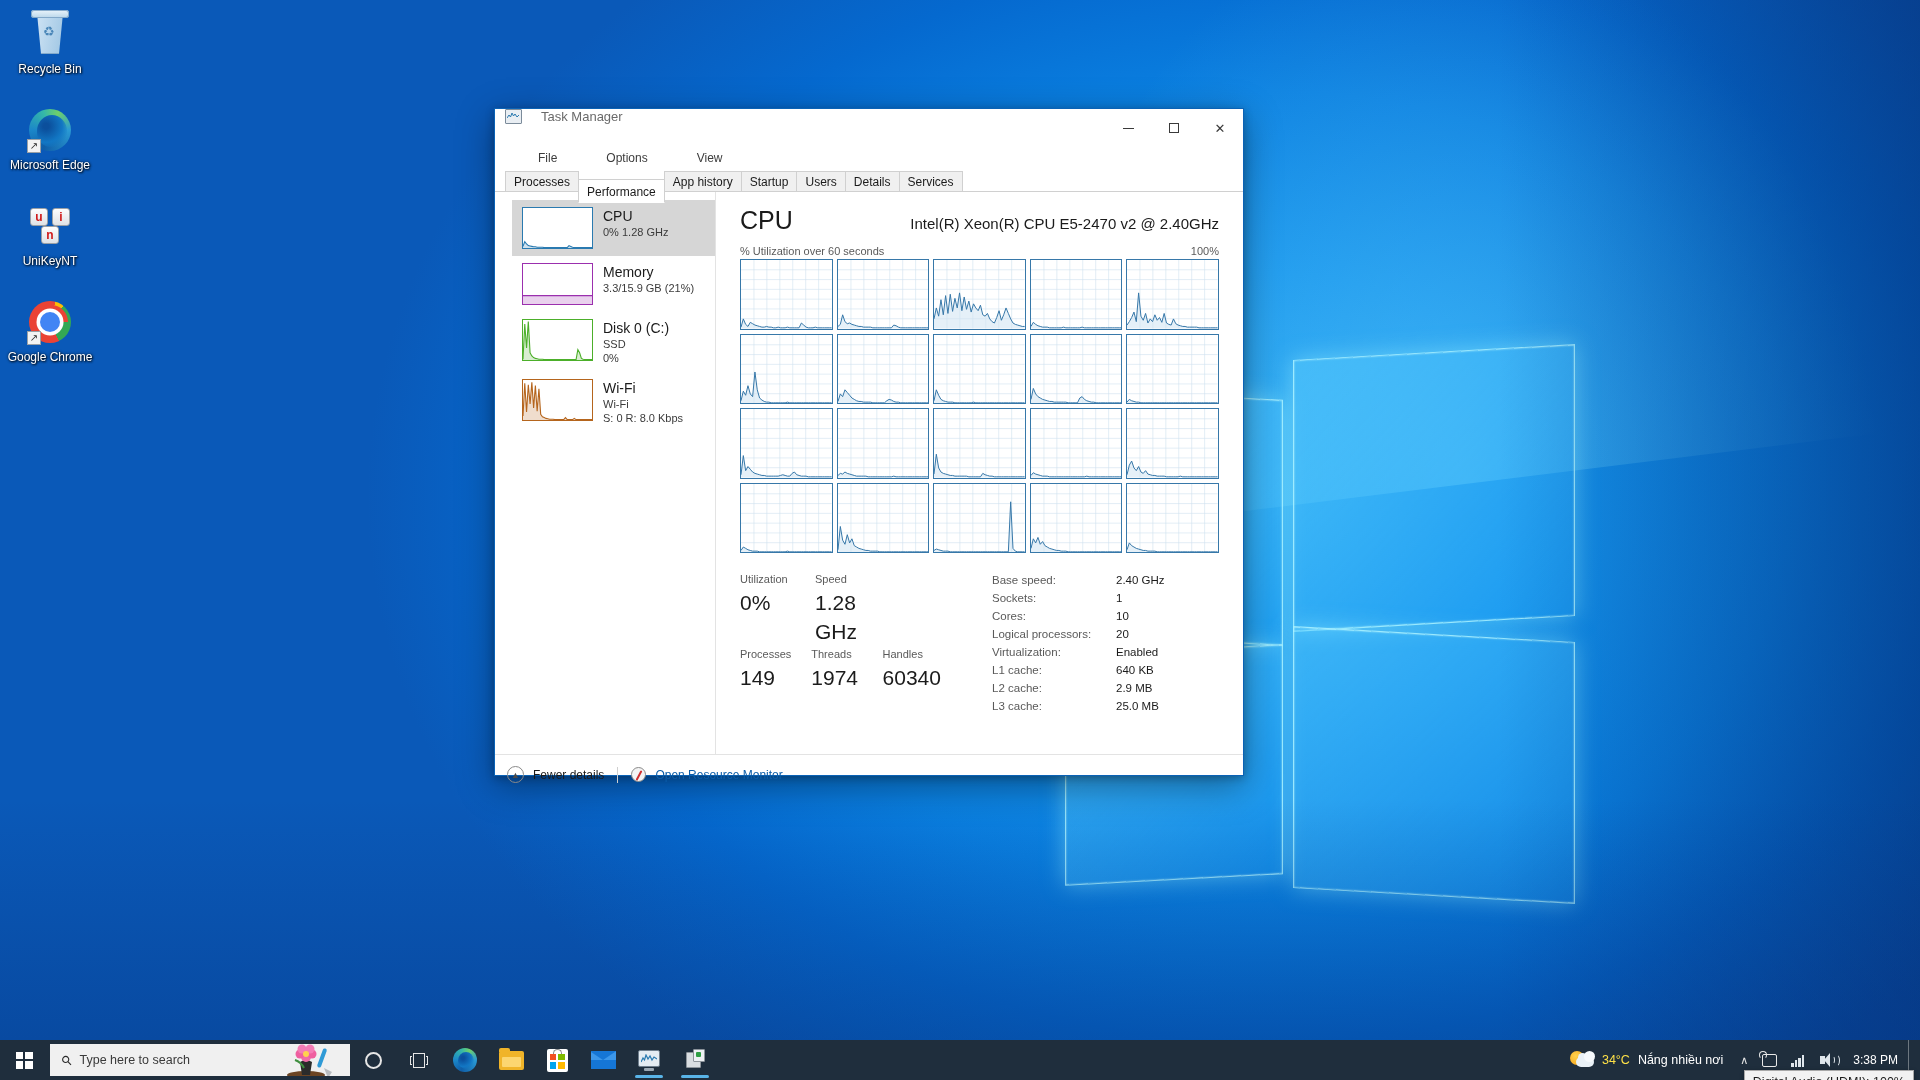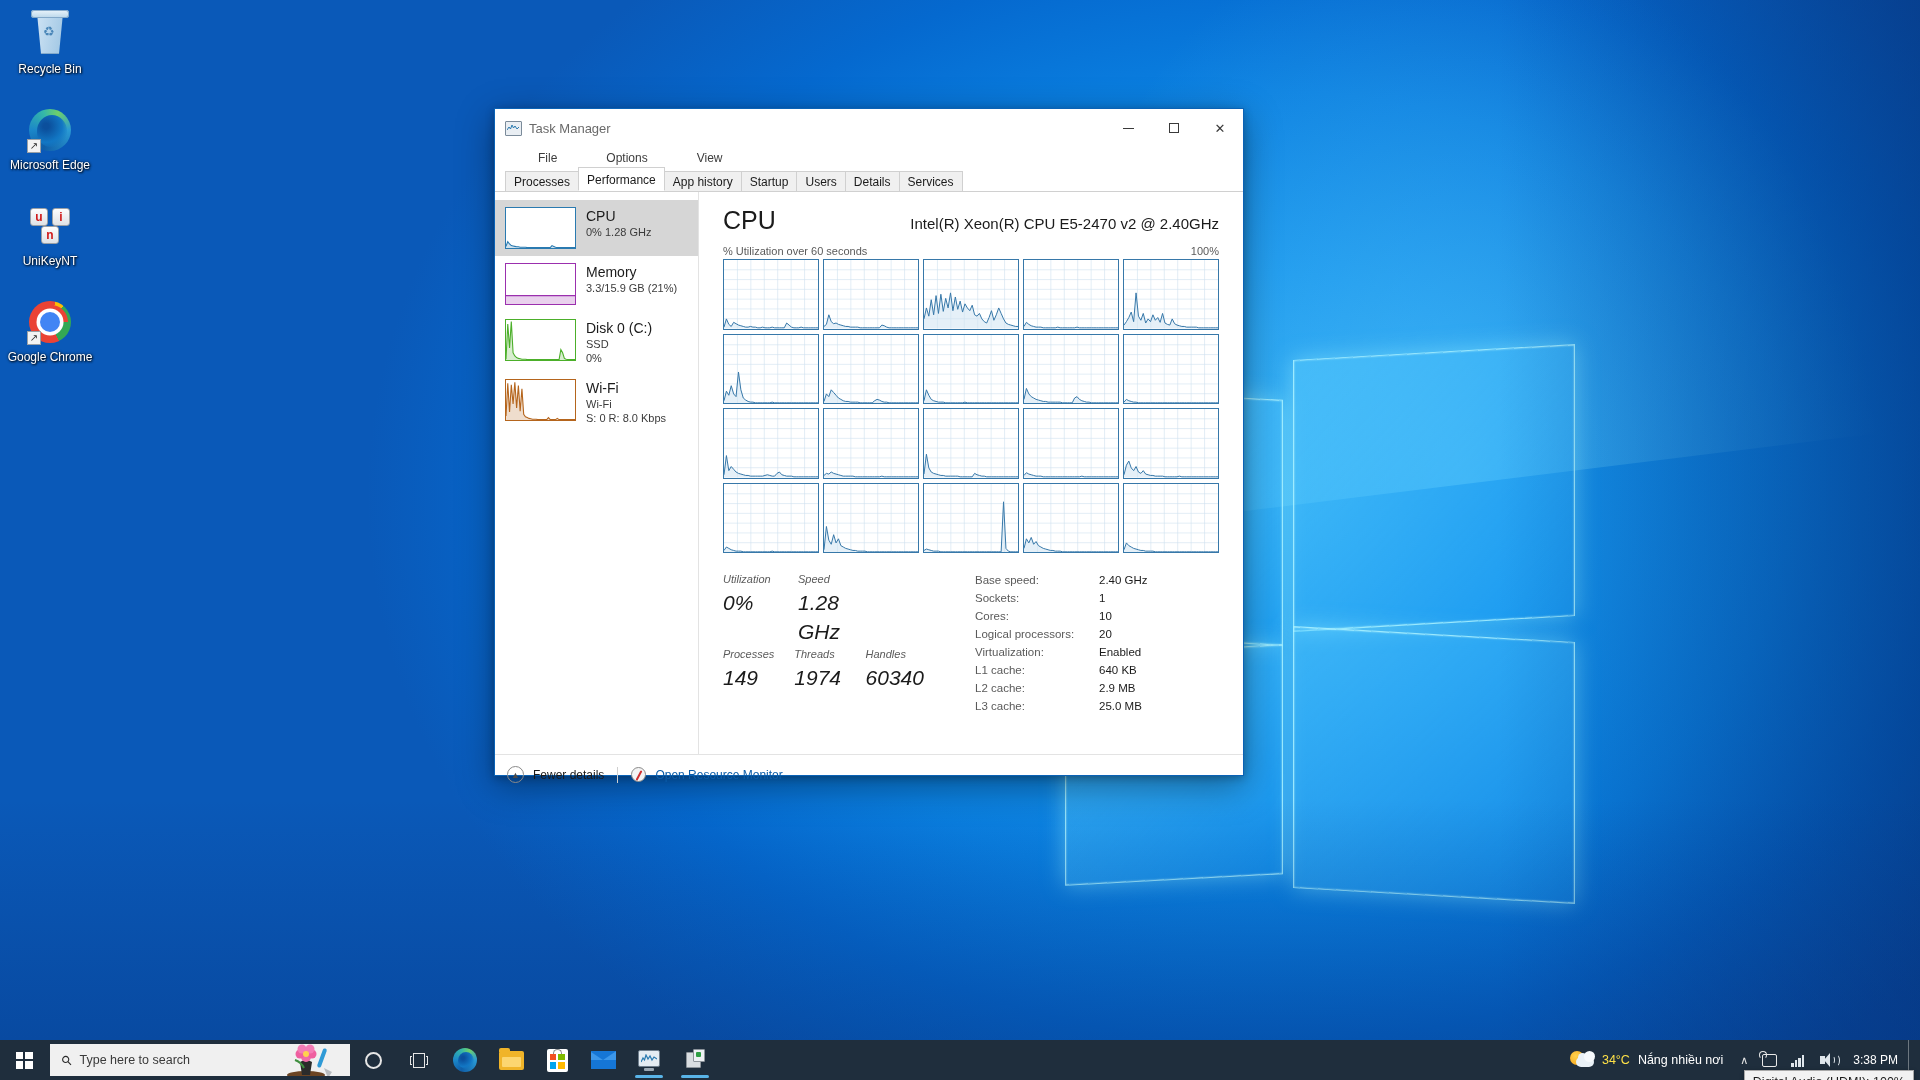--- a/index.html
+++ b/index.html
@@ -88,21 +88,21 @@
     background:#f3f3f3; border:1px solid #9aa0a6; font-size:10px; color:#2b2b2b;
     line-height:12px; text-align:center; }
 
   
   #taskmgr {
     position:absolute; left:494px; top:108px; width:750px; height:668px;
     background:#ffffff; border:1px solid #0a62b6;
     box-shadow:0 10px 34px rgba(0,0,0,.38), 0 2px 8px rgba(0,0,0,.25);
     font-size:12px; color:#1b1b1b;
   }
-  .tm-title { height:38px; display:flex; align-items:center; background:#fff; }
+  .tm-title { height:38px; display:flex; background:#fff;gap:12px; }
   .tm-ico { width:17px; height:15px; margin:0 7px 0 10px; position:relative; }
   .tm-ico .mon { position:absolute; inset:0; background:#e9eef3; border:1px solid #7b8b9a; border-radius:1px; }
   .tm-ico .wave { position:absolute; left:2px; top:3px; width:12px; height:7px; }
   .tm-title-text { font-size:13px; color:#6a6a6a; }
   .tm-wctrl { margin-left:auto; display:flex; height:38px; }
   .wbtn { width:46px; height:38px; display:flex; align-items:center; justify-content:center;
     color:#3a3a3a; }
   .wb-min { width:11px; height:1px; background:#3a3a3a; }
   .wb-max { width:10px; height:10px; border:1px solid #3a3a3a; }
   .wb-close { font-size:13px; line-height:1; }
@@ -111,25 +111,25 @@
   .tm-menu span { font-size:12px; color:#3c3c3c; padding:1px 2px;margin-left:29px; }
 
   .tm-tabs { display:flex; align-items:flex-end; height:23px; padding-left:10px;
     border-bottom:1px solid #d0d0d0; position:relative; }
   .tm-tab {
     font-size:12px; padding:3px 8px 3px 8px; border:1px solid #d0d0d0;
     background:#f0f0f0; color:#1b1b1b; margin-right:-1px; height:21px;
     line-height:14px; position:relative; top:1px;
   }
   .tm-tab.active {
-    background:#fff; border-bottom-color:#fff; height:24px; top:0;
+    background:#fff; border-bottom-color:#fff; height:24px; top:12px;
     padding-top:5px; z-index:2;
   }
 
-  .tm-body { display:flex; height:562px; }
+  .tm-body { display:flex; height:562px;padding-left:17px; }
   .tm-side { width:204px; border-right:1px solid #e3e3e3; padding-top:8px; }
   .side-item { display:flex; gap:10px; padding:7px 8px 7px 10px; align-items:flex-start; }
   .side-item.sel { background:#d6d6d6; }
   .side-graph { width:71px; height:42px; background:#fff; flex:0 0 auto; position:relative; }
   .side-txt { padding-top:1px; }
   .side-title { font-size:14px; color:#1b1b1b; line-height:17px; }
   .side-sub { font-size:11px; color:#3b3b3b; line-height:14px; }
 
   .tm-main { flex:1; padding:14px 24px 0 24px; position:relative; }
   .main-head { display:flex; align-items:baseline; }
@@ -138,21 +138,21 @@
   .graph-cap { display:flex; font-size:11px; color:#5a5a5a; margin-top:11px; }
   .graph-cap .r { margin-left:auto; }
 
   .cores-grid { display:grid; grid-template-columns:repeat(5,1fr); grid-template-rows:repeat(4,1fr);
     gap:4px; margin-top:2px; height:294px; }
   .core-cell { border:1px solid #3778a9; background:#fff; position:relative; overflow:hidden; }
 
   .stats { display:flex; margin-top:18px; }
   .st-left { width:230px; }
   .st-row { display:flex; }
-  .st-col { width:75px;font-style:italic; }
+  .st-col { width:75px; }
   .st-col.w2 { width:92px; }
   .st-lab { font-size:11px; color:#5a5a5a; line-height:17px; }
   .st-val { font-size:21px; color:#1b1b1b; line-height:29px; font-weight:normal; }
   .st-right { margin-left:22px; flex:1; }
   .sr-row { display:flex; line-height:18px; }
   .sr-k { width:124px; font-size:11.5px; color:#5a5a5a; }
   .sr-v { font-size:11.5px; color:#1b1b1b; }
 
   .tm-foot { height:40px; border-top:1px solid #e3e3e3; display:flex; align-items:center;
     padding-left:12px; gap:9px; }

